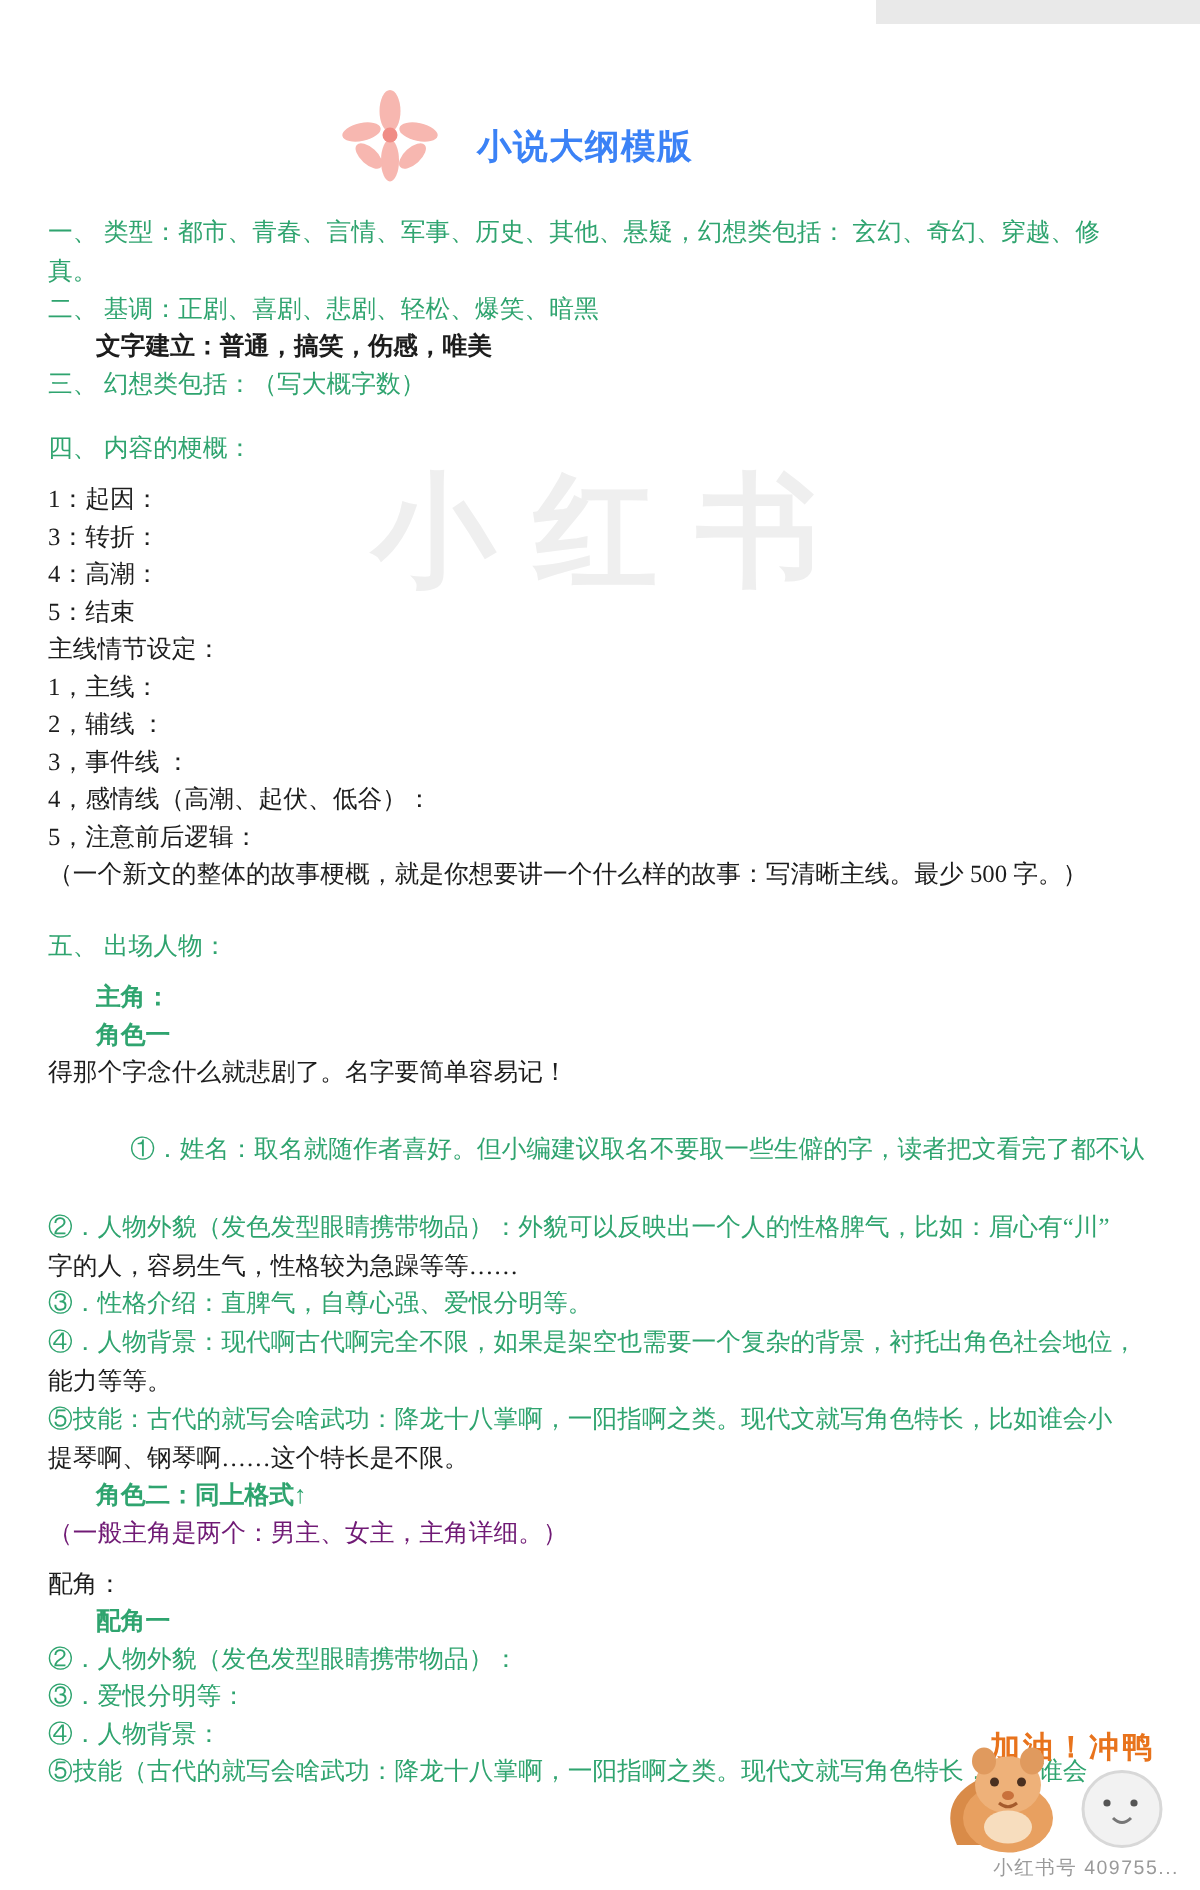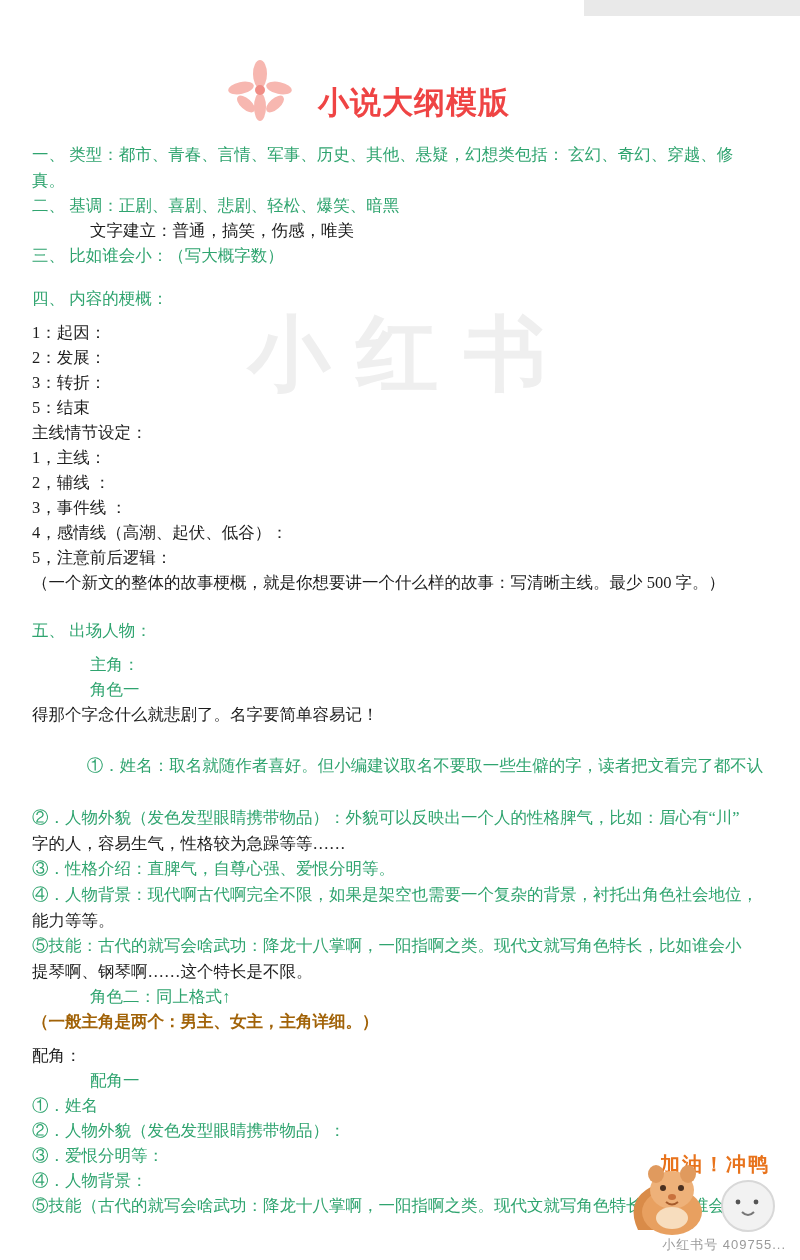--- a/index.html
+++ b/index.html
@@ -58,45 +58,45 @@
     left: 228px;
     top: 22px;
     width: 64px;
     height: 62px;
   }
   .doc-title {
     position: absolute;
     left: 318px;
     top: 44px;
     font-family: "Liberation Sans", sans-serif;
-    font-size: 31px;
+    font-size: 23px;
     font-weight: 700;
-    color: #ef4444;
+    color: #3b82f6;
     letter-spacing: 1px;
   }
   .content {
     position: absolute;
     top: 94px;
     left: 0;
     width: 800px;
     margin-top: 48px;
   }
   .line {
     font-size: 16.5px;
     line-height: 25px;
     padding: 0 28px 0 32px;
     white-space: pre-wrap;
   }
   .green { color: #2fa46f; }
   .black { color: #1d1d1d; }
-  .red { color: #a16207; font-weight: 700; }
+  .red { color: #701a75; font-weight: 400; }
   .gap-sm { height: 9px; }
   .gap-md { height: 18px; }
   .gap-lg { height: 22px; }
-  .ind1 { padding-left: 90px; }
+  .ind1 { padding-left: 64px; font-weight: bold; }
   .ind-hang {
     padding-left: 32px;
     text-indent: 28px;
   }
   .justify {
     text-align: justify;
     padding-right: 34px;
   }
   .wrapline {
     font-size: 16.5px;
@@ -160,29 +160,29 @@
     </div>
     <div class="doc-title">小说大纲模版</div>
   </div>
 
   <div class="content">
 
     <div class="line green wrapline justify">一、 类型：都市、青春、言情、军事、历史、其他、悬疑，幻想类包括： 玄幻、奇幻、穿越、修</div>
     <div class="line green">真。</div>
     <div class="line green">二、 基调：正剧、喜剧、悲剧、轻松、爆笑、暗黑</div>
     <div class="line black ind1">文字建立：普通，搞笑，伤感，唯美</div>
-    <div class="line green">三、 比如谁会小：（写大概字数）</div>
+    <div class="line green">三、 幻想类包括：（写大概字数）</div>
 
     <div class="gap-md"></div>
 
     <div class="line green">四、 内容的梗概：</div>
     <div class="gap-sm"></div>
     <div class="line black">1：起因：</div>
-    <div class="line black">2：发展：</div>
     <div class="line black">3：转折：</div>
+    <div class="line black">4：高潮：</div>
     <div class="line black">5：结束</div>
     <div class="line black">主线情节设定：</div>
     <div class="line black">1，主线：</div>
     <div class="line black">2，辅线 ：</div>
     <div class="line black">3，事件线 ：</div>
     <div class="line black">4，感情线（高潮、起伏、低谷）：</div>
     <div class="line black">5，注意前后逻辑：</div>
     <div class="line black wrapline">（一个新文的整体的故事梗概，就是你想要讲一个什么样的故事：写清晰主线。最少 500 字。）</div>
 
     <div class="gap-lg"></div>
@@ -207,21 +207,20 @@
     <div class="line green wrapline">⑤技能：古代的就写会啥武功：降龙十八掌啊，一阳指啊之类。现代文就写角色特长，比如谁会小</div>
     <div class="line black">提琴啊、钢琴啊……这个特长是不限。</div>
 
     <div class="line green ind1">角色二：同上格式↑</div>
     <div class="line red">（一般主角是两个：男主、女主，主角详细。）</div>
 
     <div class="gap-sm"></div>
 
     <div class="line black">配角：</div>
     <div class="line green ind1">配角一</div>
-    <div class="line green">①．姓名</div>
     <div class="line green">②．人物外貌（发色发型眼睛携带物品）：</div>
     <div class="line green">③．爱恨分明等：</div>
     <div class="line green">④．人物背景：</div>
     <div class="line green wrapline">⑤技能（古代的就写会啥武功：降龙十八掌啊，一阳指啊之类。现代文就写角色特长，比如谁会</div>
 
   </div>
 
   <div class="sticker-text">加油！冲鸭</div>
 
   <div class="sticker">

